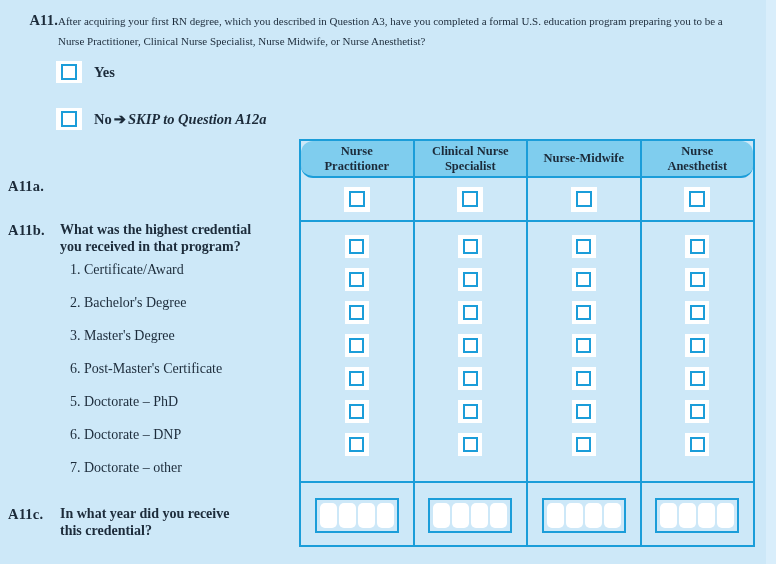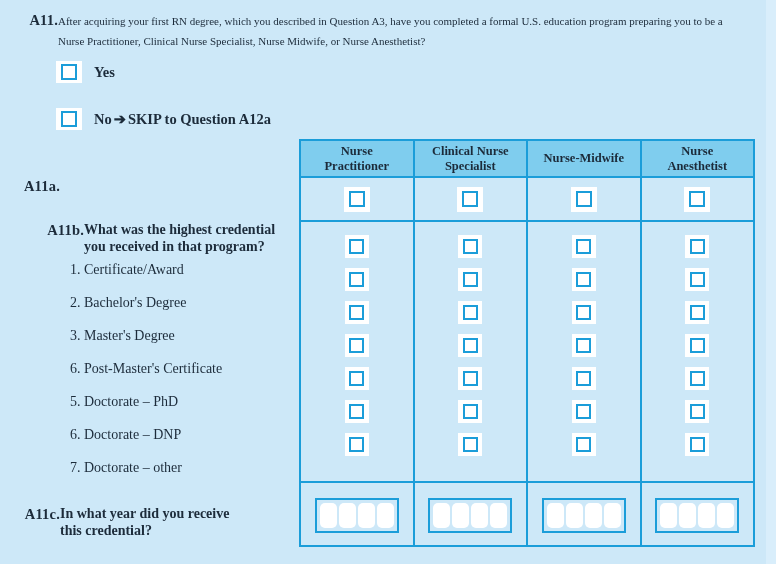--- a/index.html
+++ b/index.html
@@ -63,20 +63,21 @@
   }
   .opt-yes { left: 56px; top: 61px; }
   .opt-no  { left: 56px; top: 108px; }
   .opt-label {
     font-size: 14.5px;
     font-weight: bold;
     margin-left: 12px;
     white-space: nowrap;
   }
   .skip-italic {
+    font-style: italic;
     font-weight: bold;
   }
   .arrow {
     font-weight: bold;
     padding: 0 2px;
   }
 
   
   .cb-pad {
     background: #ffffff;
@@ -97,28 +98,28 @@
   .cb-pad.md .cb-box { width: 16px; height: 16px; }
   .cb-pad.sm .cb-box { width: 15px; height: 15px; }
 
   
   .sub-q {
     position: absolute;
     display: flex;
     left: 8px;
     width: 290px;
   }
-  .sub-q .q-num { width: 52px; flex: none; text-align: right; }
+  .sub-q .q-num { width: 52px; flex: none; }
   .sub-q .sub-text {
     font-weight: bold;
     font-size: 14px;
     line-height: 16.5px;
   }
   .sub-a11a { top: 178px; }
-  .sub-a11b { top: 222px; margin-left: 24px; }
+  .sub-a11b { top: 222px; }
   .sub-a11c { top: 506px; }
 
   .cred-item {
     position: absolute;
     left: 70px;
     font-size: 14px;
     font-weight: normal;
     line-height: 16px;
     white-space: nowrap;
   }
@@ -132,20 +133,21 @@
     height: 408px;
     border: 2px solid #1b9dd9;
     box-sizing: border-box;
     background: #cde8f8;
   }
   .tbl-head {
     display: flex;
     height: 35px;
     background: #7fcdee;
     border-bottom: 2px solid #1b9dd9;
+    border-radius: 12px;
   }
   .th {
     flex: 1 1 0;
     display: flex;
     align-items: center;
     justify-content: center;
     text-align: center;
     font-weight: bold;
     font-size: 12.5px;
     line-height: 14.5px;

